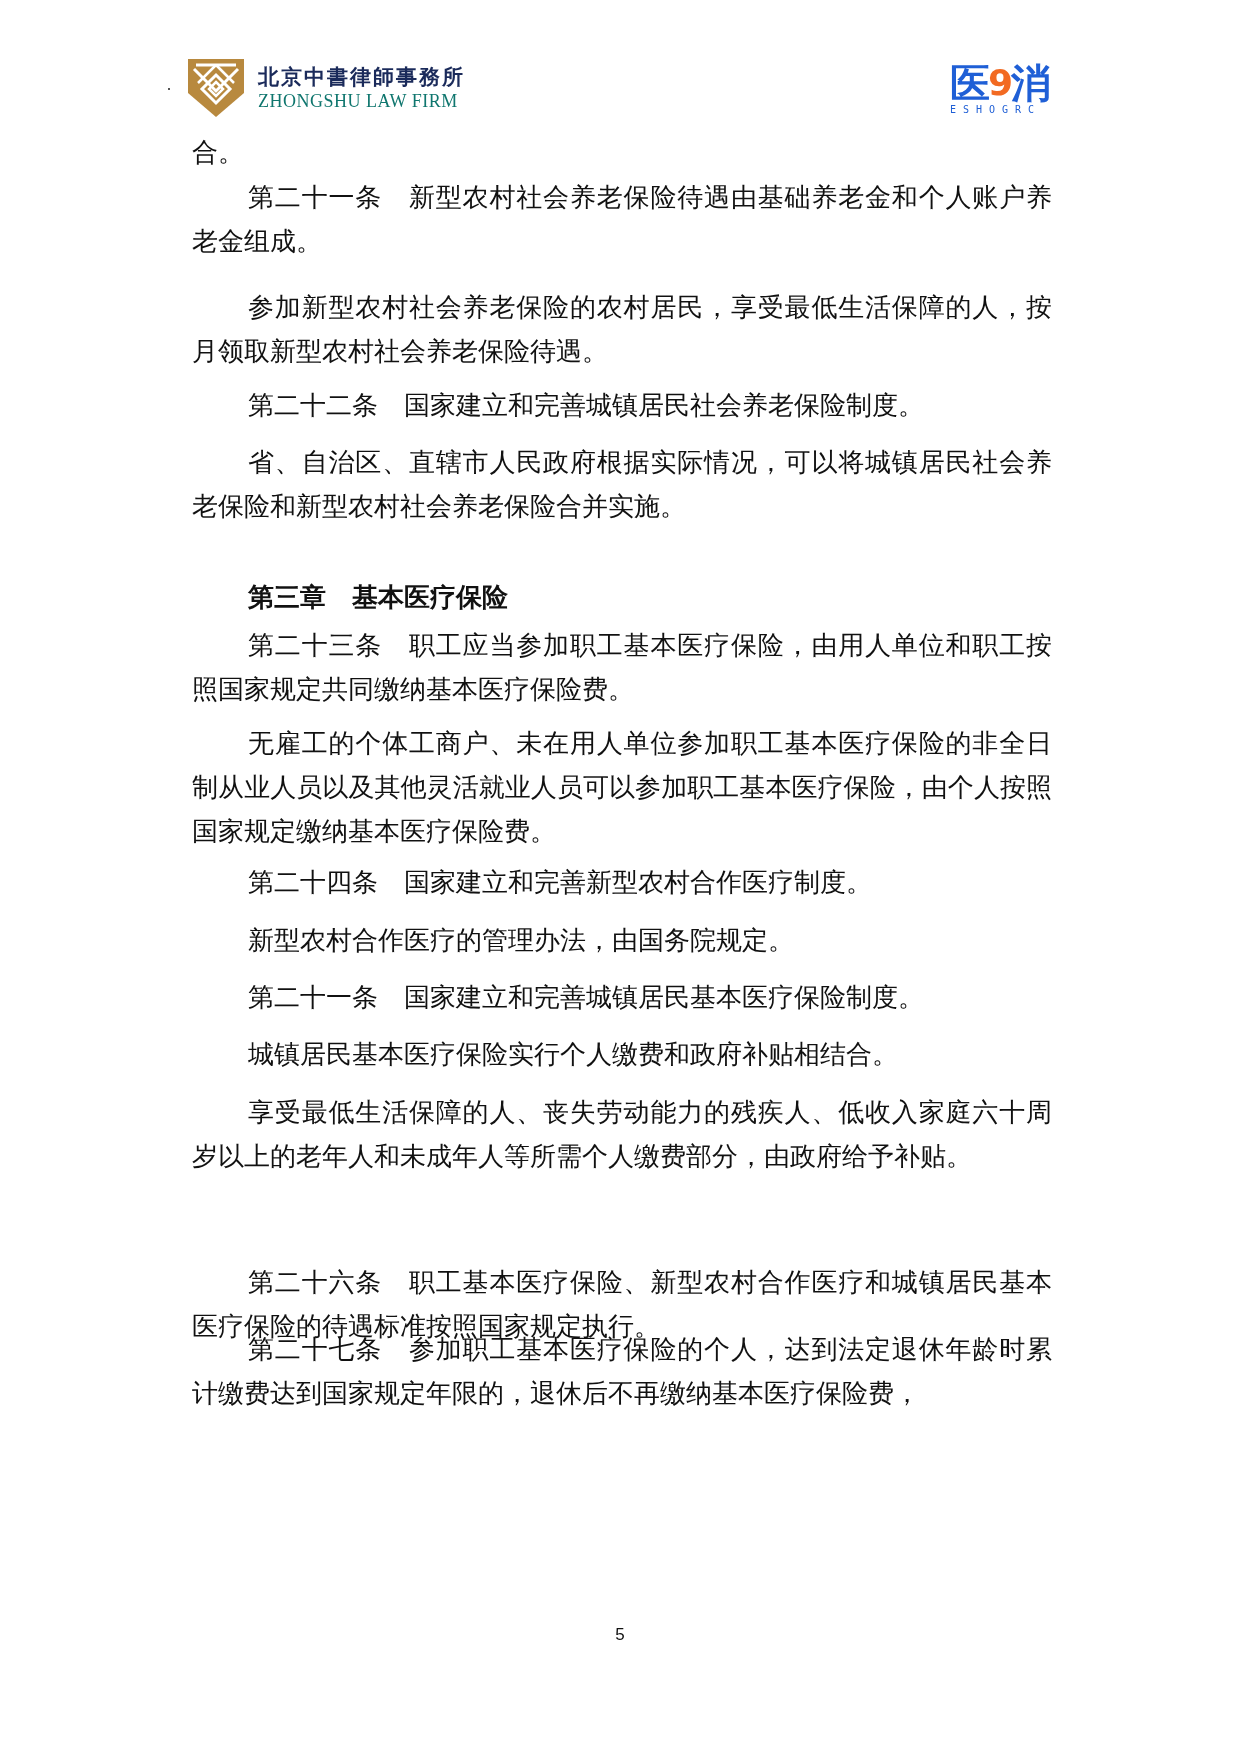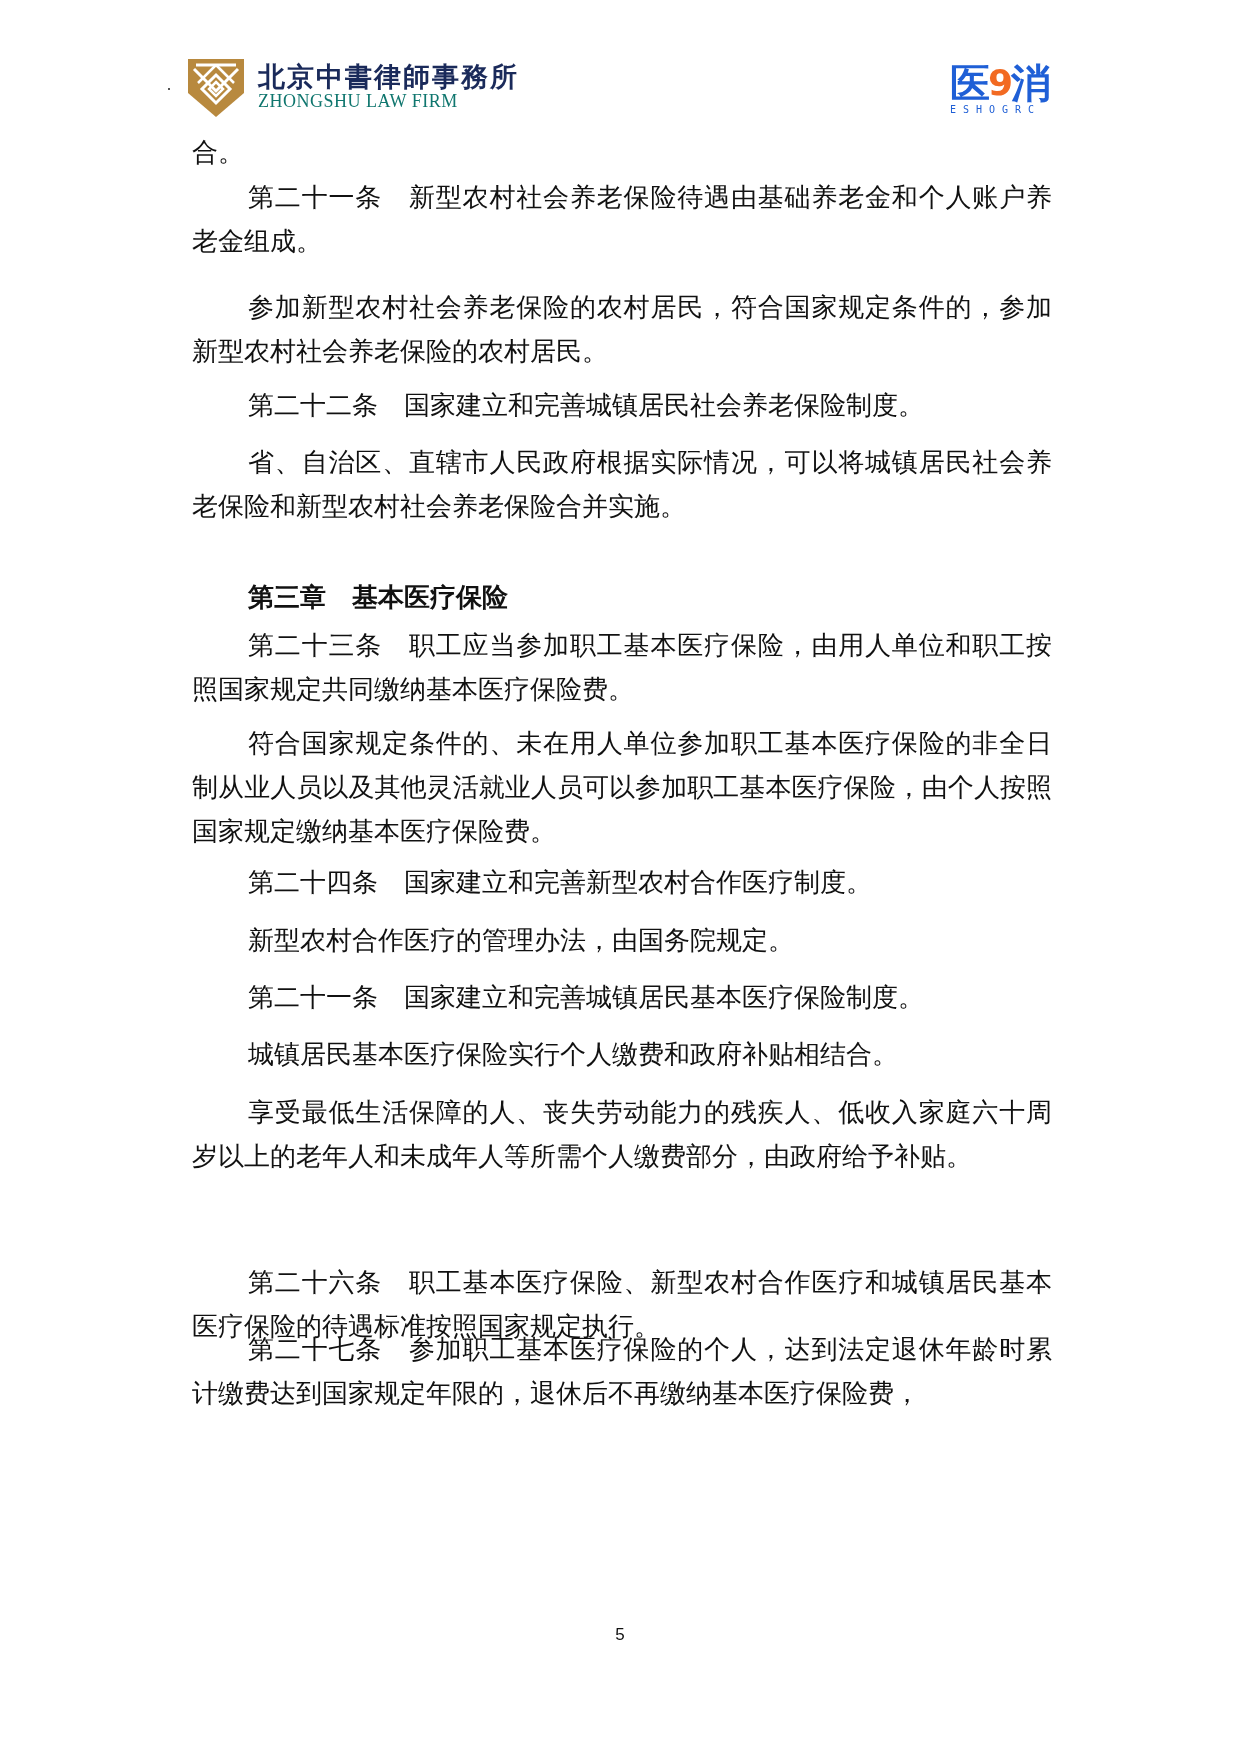--- a/index.html
+++ b/index.html
@@ -1,21 +1,21 @@
 <!DOCTYPE html>
 <html><head>
   <meta charset="utf-8">
   <style>
     html, body { margin: 0; padding: 0; background: #ffffff; }
     body { width: 1240px; height: 1754px; position: relative; overflow: hidden; font-family: "DejaVu Serif", "Liberation Serif", serif; color: #111; }
     .header { position: absolute; left: 0; top: 0; width: 1240px; height: 130px; }
     .law-logo { position: absolute; left: 186px; top: 57px; width: 340px; height: 62px; display: flex; align-items: center; }
     .law-emblem { width: 60px; height: 62px; margin-right: 12px; }
     .law-text { display: flex; flex-direction: column; }
-    .law-cn { font-family: "DejaVu Sans", sans-serif; font-weight: bold; font-size: 27px; color: #1a2a5a; letter-spacing: 2px; line-height: 26px; }
+    .law-cn { font-family: "DejaVu Sans", sans-serif; font-weight: bold; font-size: 21px; color: #1a2a5a; letter-spacing: 2px; line-height: 26px; }
     .law-en { font-family: "Liberation Serif", serif; font-size: 18px; color: #0f766e; letter-spacing: 0.5px; line-height: 22px; }
     .dot { position: absolute; left: 168px; top: 88px; width: 2px; height: 2px; background: #555; }
     .eshog-logo { position: absolute; left: 950px; top: 62px; width: 112px; height: 58px; }
     .eshog-mark { display: flex; align-items: flex-end; height: 42px; }
     .eshog-yi { font-family: "DejaVu Sans", sans-serif; font-weight: bold; font-size: 40px; color: #1f5fd6; line-height: 42px; }
     .eshog-nine { font-family: "DejaVu Sans", sans-serif; font-weight: bold; font-size: 36px; color: #f26a22; line-height: 42px; margin: 0 -2px; }
     .eshog-xiao { font-family: "DejaVu Sans", sans-serif; font-weight: bold; font-size: 40px; color: #1f5fd6; line-height: 42px; }
     .eshog-sub { font-family: "DejaVu Sans Mono", monospace; font-size: 10px; color: #1f5fd6; letter-spacing: 7px; line-height: 12px; margin-top: 0; }
 
     .body-text { position: absolute; left: 192px; top: 0; width: 860px; }
@@ -50,26 +50,26 @@
       <span class="eshog-nine">9</span>
       <span class="eshog-xiao">消</span>
     </div>
     <div class="eshog-sub">ESHOGRC</div>
   </div>
 </div>
 
 <div class="body-text">
   <div class="p" style="top:130px;">合。</div>
   <div class="p indent" style="top:175px;">第二十一条　新型农村社会养老保险待遇由基础养老金和个人账户养老金组成。</div>
-  <div class="p indent" style="top:285px;">参加新型农村社会养老保险的农村居民，符合国家规定条件的，参加新型农村社会养老保险的农村居民。</div>
+  <div class="p indent" style="top:285px;">参加新型农村社会养老保险的农村居民，享受最低生活保障的人，按月领取新型农村社会养老保险待遇。</div>
   <div class="p indent" style="top:383px;">第二十二条　国家建立和完善城镇居民社会养老保险制度。</div>
   <div class="p indent" style="top:440px;">省、自治区、直辖市人民政府根据实际情况，可以将城镇居民社会养老保险和新型农村社会养老保险合并实施。</div>
   <div class="p indent chapter" style="top:575px;">第三章　基本医疗保险</div>
   <div class="p indent" style="top:623px;">第二十三条　职工应当参加职工基本医疗保险，由用人单位和职工按照国家规定共同缴纳基本医疗保险费。</div>
-  <div class="p indent" style="top:721px;">符合国家规定条件的、未在用人单位参加职工基本医疗保险的非全日制从业人员以及其他灵活就业人员可以参加职工基本医疗保险，由个人按照国家规定缴纳基本医疗保险费。</div>
+  <div class="p indent" style="top:721px;">无雇工的个体工商户、未在用人单位参加职工基本医疗保险的非全日制从业人员以及其他灵活就业人员可以参加职工基本医疗保险，由个人按照国家规定缴纳基本医疗保险费。</div>
   <div class="p indent" style="top:860px;">第二十四条　国家建立和完善新型农村合作医疗制度。</div>
   <div class="p indent" style="top:918px;">新型农村合作医疗的管理办法，由国务院规定。</div>
   <div class="p indent" style="top:975px;">第二十一条　国家建立和完善城镇居民基本医疗保险制度。</div>
   <div class="p indent" style="top:1032px;">城镇居民基本医疗保险实行个人缴费和政府补贴相结合。</div>
   <div class="p indent" style="top:1090px;">享受最低生活保障的人、丧失劳动能力的残疾人、低收入家庭六十周岁以上的老年人和未成年人等所需个人缴费部分，由政府给予补贴。</div>
   <div class="p indent" style="top:1260px;">第二十六条　职工基本医疗保险、新型农村合作医疗和城镇居民基本医疗保险的待遇标准按照国家规定执行。</div>
   <div class="p indent" style="top:1327px;">第二十七条　参加职工基本医疗保险的个人，达到法定退休年龄时累计缴费达到国家规定年限的，退休后不再缴纳基本医疗保险费，</div>
 </div>
 
 <div class="page-num">5</div>

